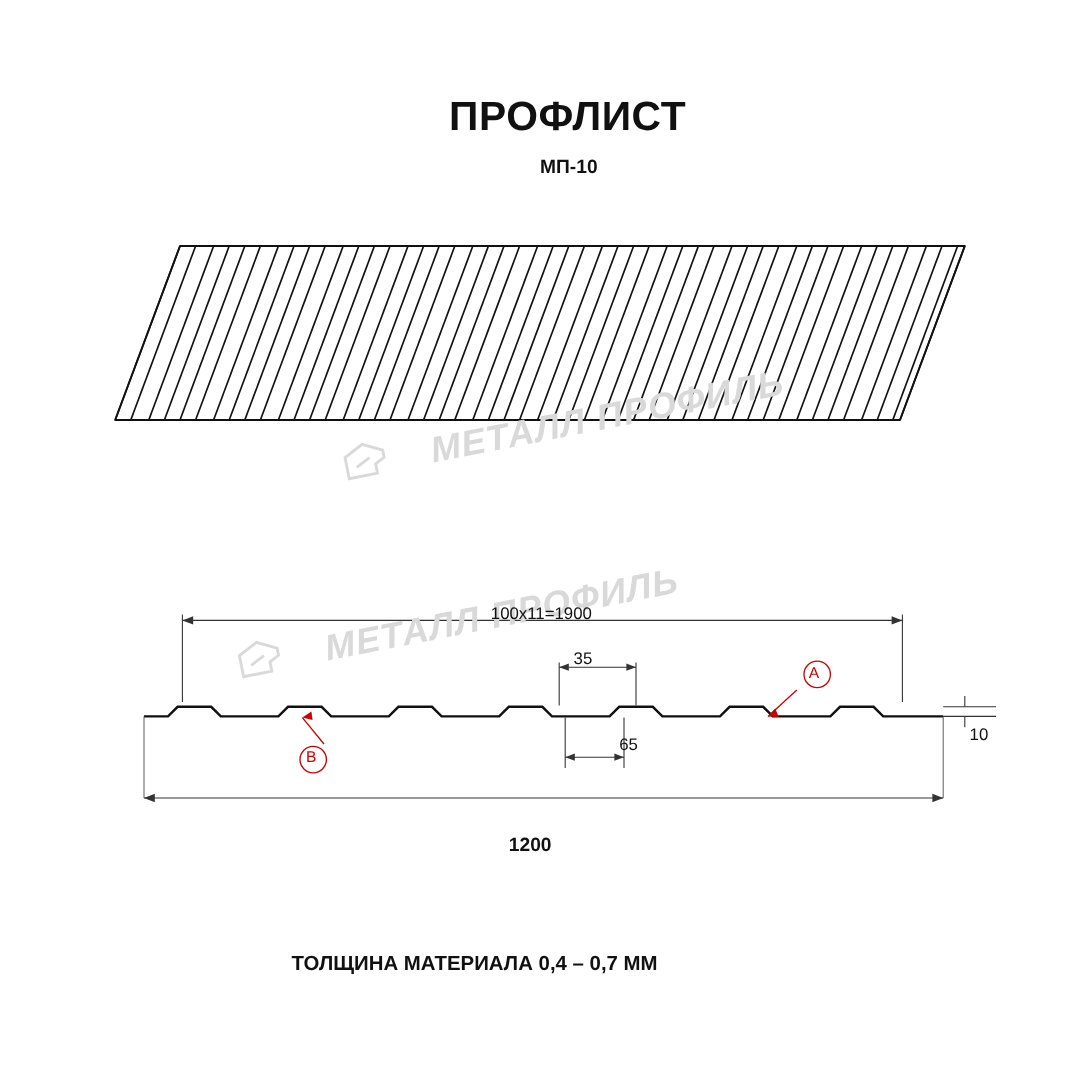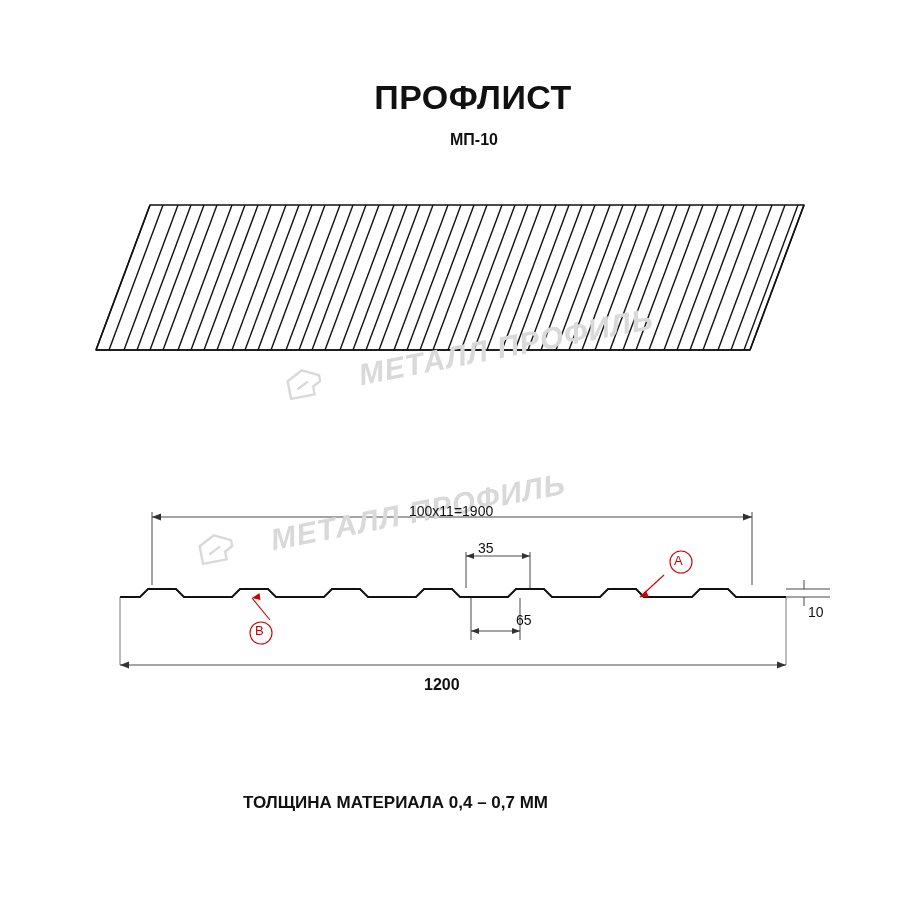--- a/index.html
+++ b/index.html
@@ -100,21 +100,21 @@
   .dim {
     position: absolute;
     font-size: 14px;
     color: #111111;
     white-space: nowrap;
   }
   .dim-1100 { left: 409px; top: 503px; }
   .dim-35   { left: 478px; top: 540px; }
   .dim-65   { left: 470px; top: 612px; padding-left: 46px; }
   .dim-10   { left: 808px; top: 588px; margin-top: 16px; }
-  .dim-1200 { left: 424px; top: 676px; font-size: 16px; font-weight: bold; }
+  .dim-1200 { left: 424px; top: 696px; font-size: 16px; font-weight: bold; }
 
   .callout-label {
     position: absolute;
     font-size: 13px;
     color: #cc0000;
   }
   .callout-a { left: 674px; top: 553px; }
   .callout-b { left: 255px; top: 623px; }
 </style>
 </head>

